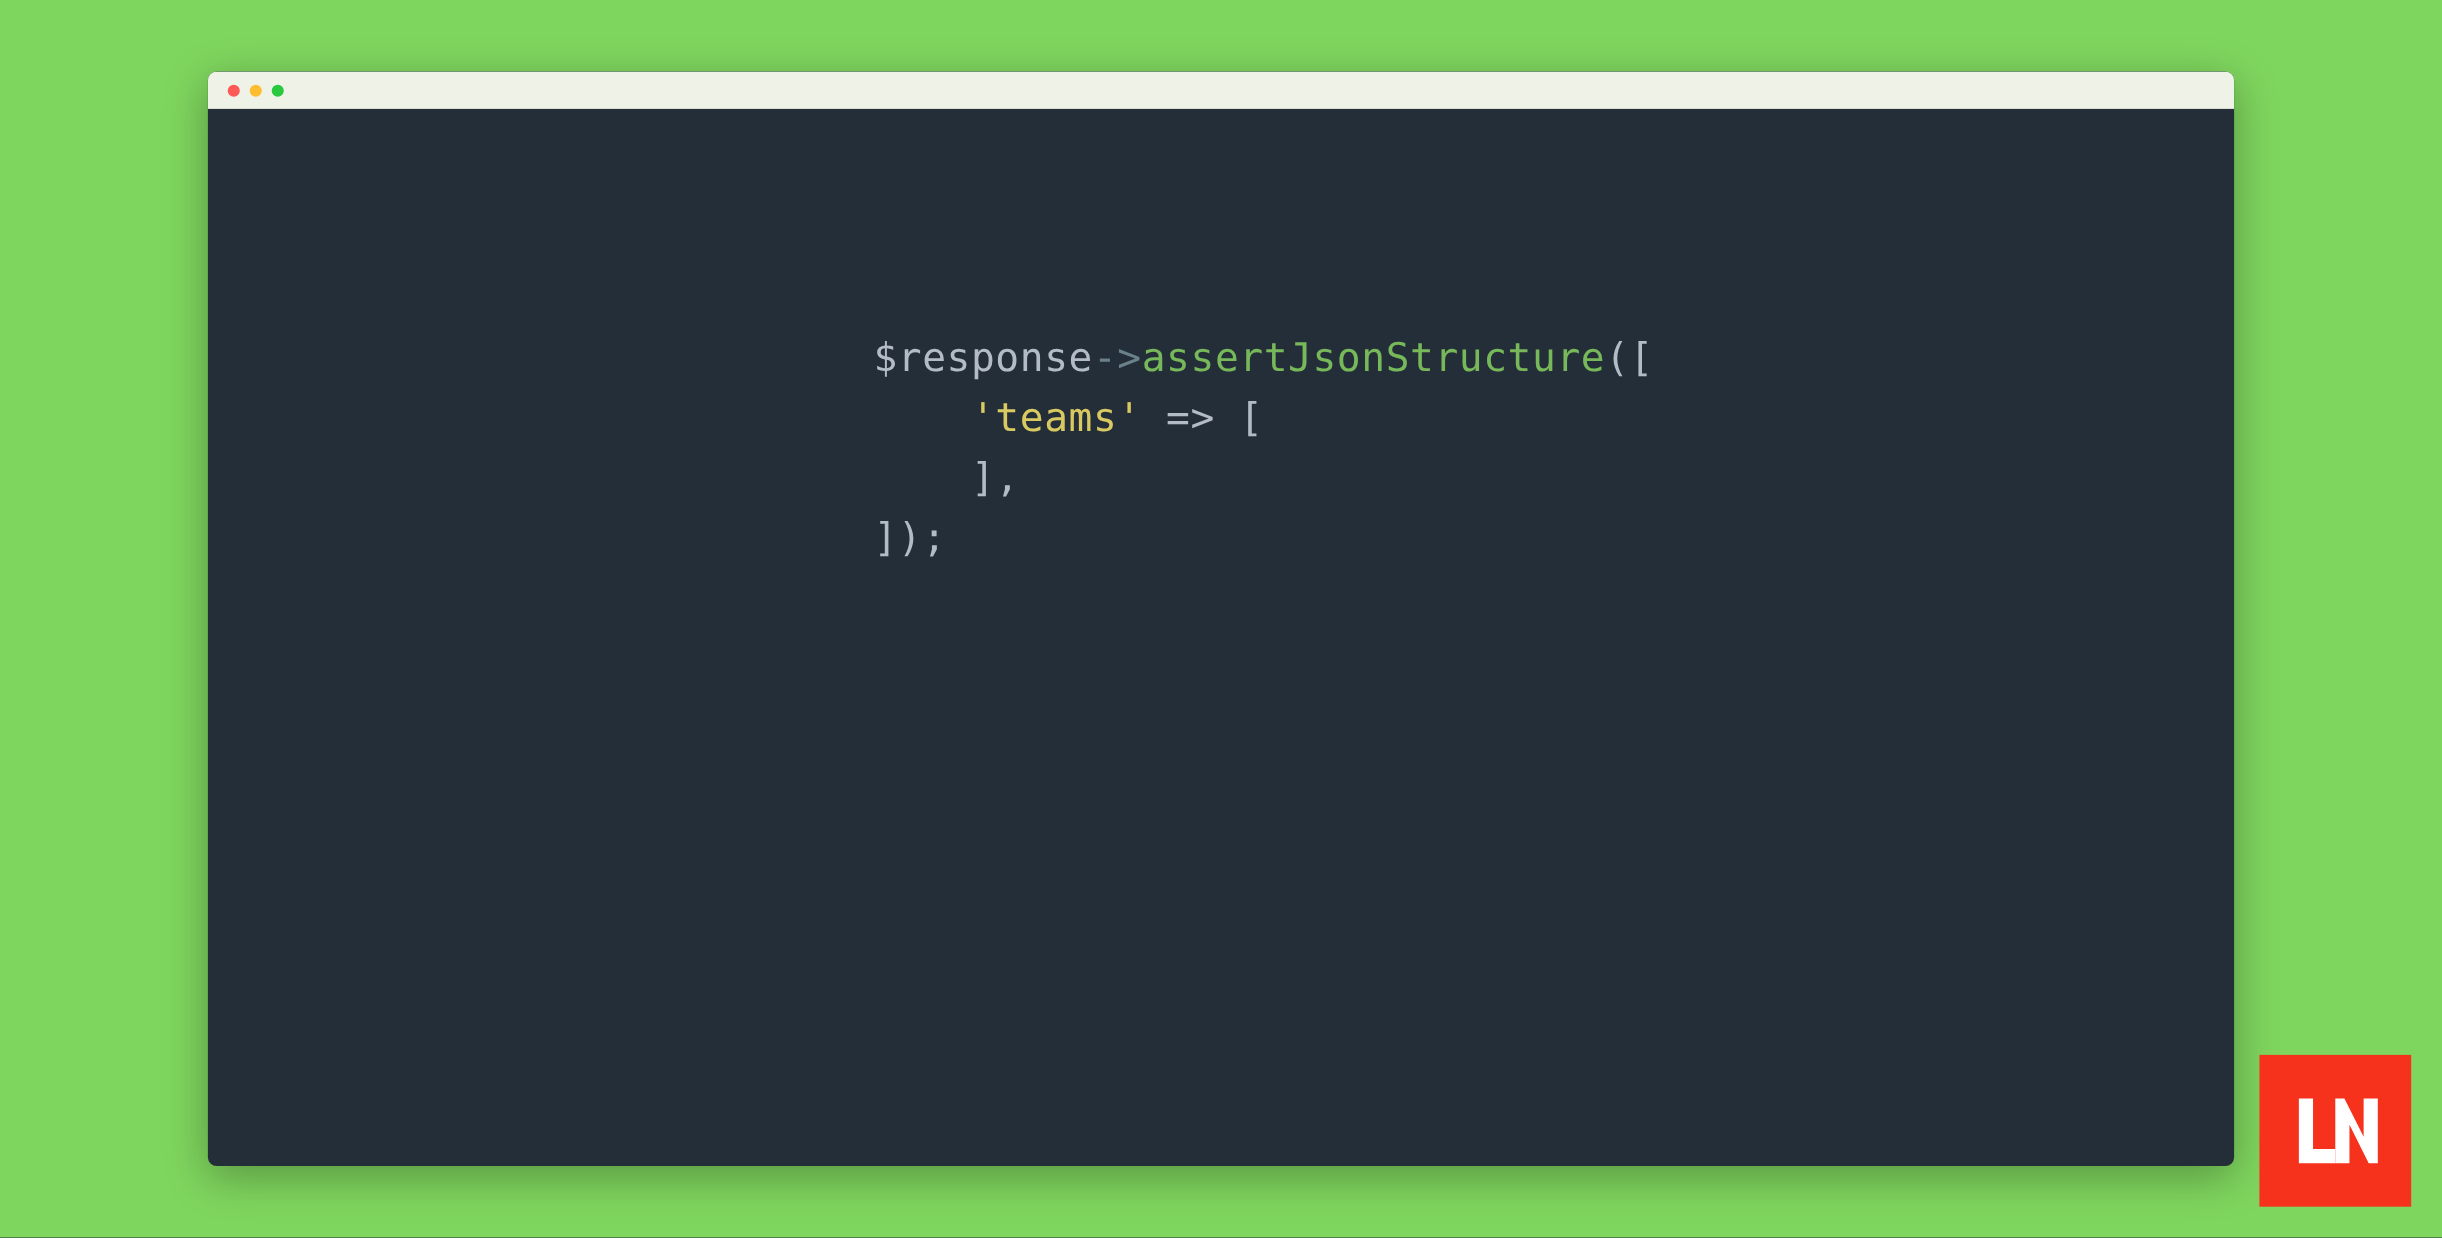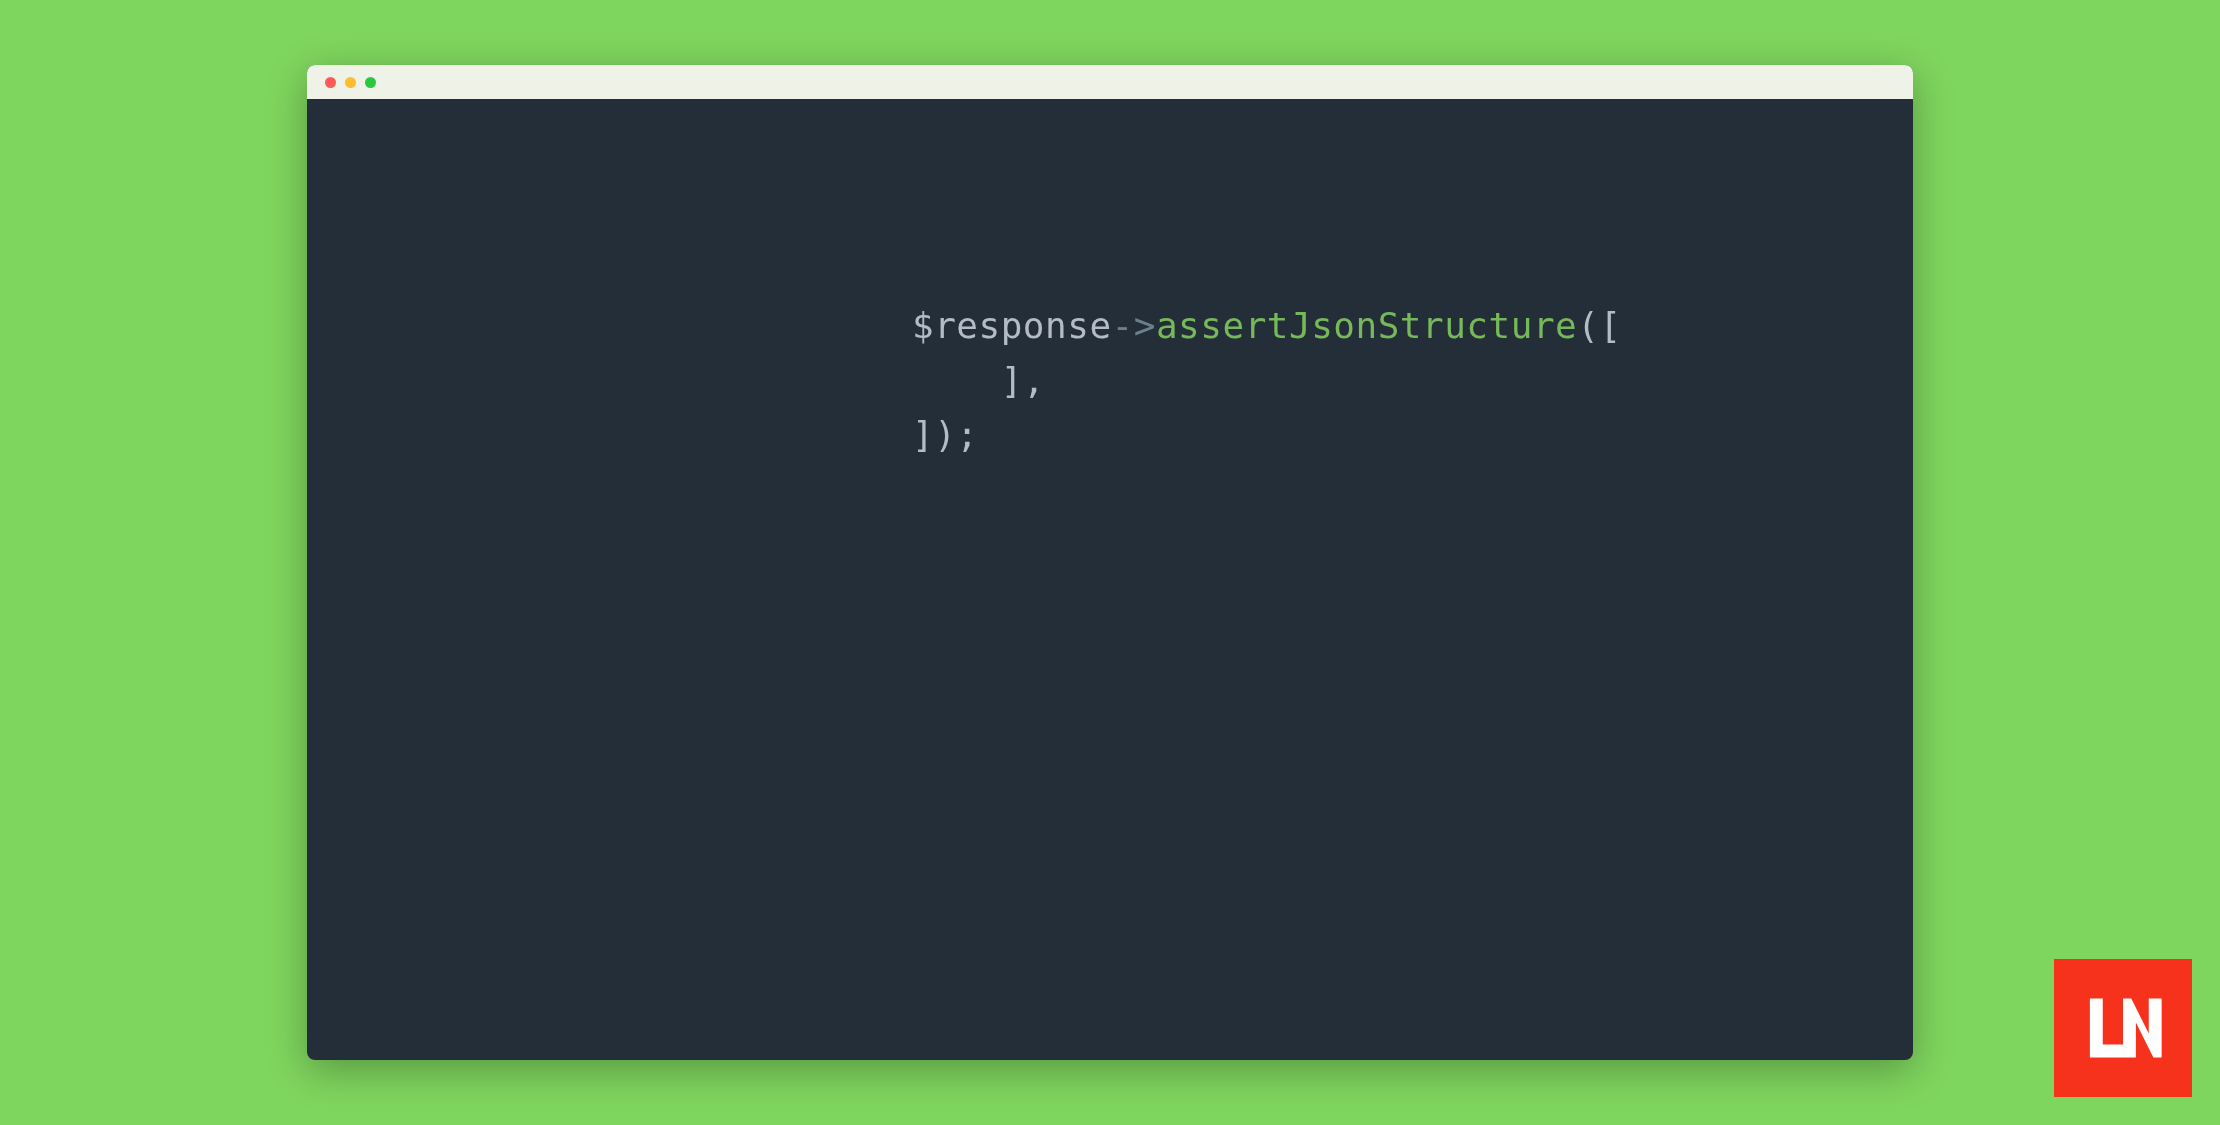--- a/index.html
+++ b/index.html
@@ -13,21 +13,21 @@
       width: 2220px;
       height: 1125px;
       display: flex;
       align-items: center;
       justify-content: center;
       position: relative;
       font-family: 'Menlo', 'Monaco', 'Consolas', monospace;
     }
 
     .editor-window {
-      width: 1606px;
+      width: 1842px;
       height: 995px;
       background-color: #242e38;
       border-radius: 8px;
       overflow: hidden;
       box-shadow: 0 10px 40px rgba(0,0,0,0.3);
     }
 
     .titlebar {
       background-color: #eff3e7;
       height: 34px;
@@ -87,20 +87,21 @@
 <body>
 
 <div class="editor-window">
   <div class="titlebar">
     <div class="traffic-light traffic-red"></div>
     <div class="traffic-light traffic-yellow"></div>
     <div class="traffic-light traffic-green"></div>
   </div>
   <div class="code-area">
     <div class="code-line"><span class="tok-variable">$response</span><span class="tok-operator">-&gt;</span><span class="tok-method">assertJsonStructure</span><span class="tok-punct">([</span></div>
+    <div class="code-line"><span class="tok-punct">    </span><span class="tok-string">'teams'</span><span class="tok-punct"> =&gt; </span><span class="tok-punct">[</span></div>
     <div class="code-line"><span class="tok-punct">    </span><span class="tok-punct">],</span></div>
     <div class="code-line"><span class="tok-punct">]);</span></div>
   </div>
 </div>
 
 <div class="logo-badge">
   <svg viewBox="0 0 100 100">
     <path d="M 14 18 L 14 82 L 50 82 L 50 68 L 28 68 L 28 18 Z" fill="white"></path>
     <path d="M 50 18 L 50 82 L 64 82 L 64 44 L 83 82 L 92 82 L 92 18 L 78 18 L 78 56 L 59 18 Z" fill="white"></path>
   </svg>

